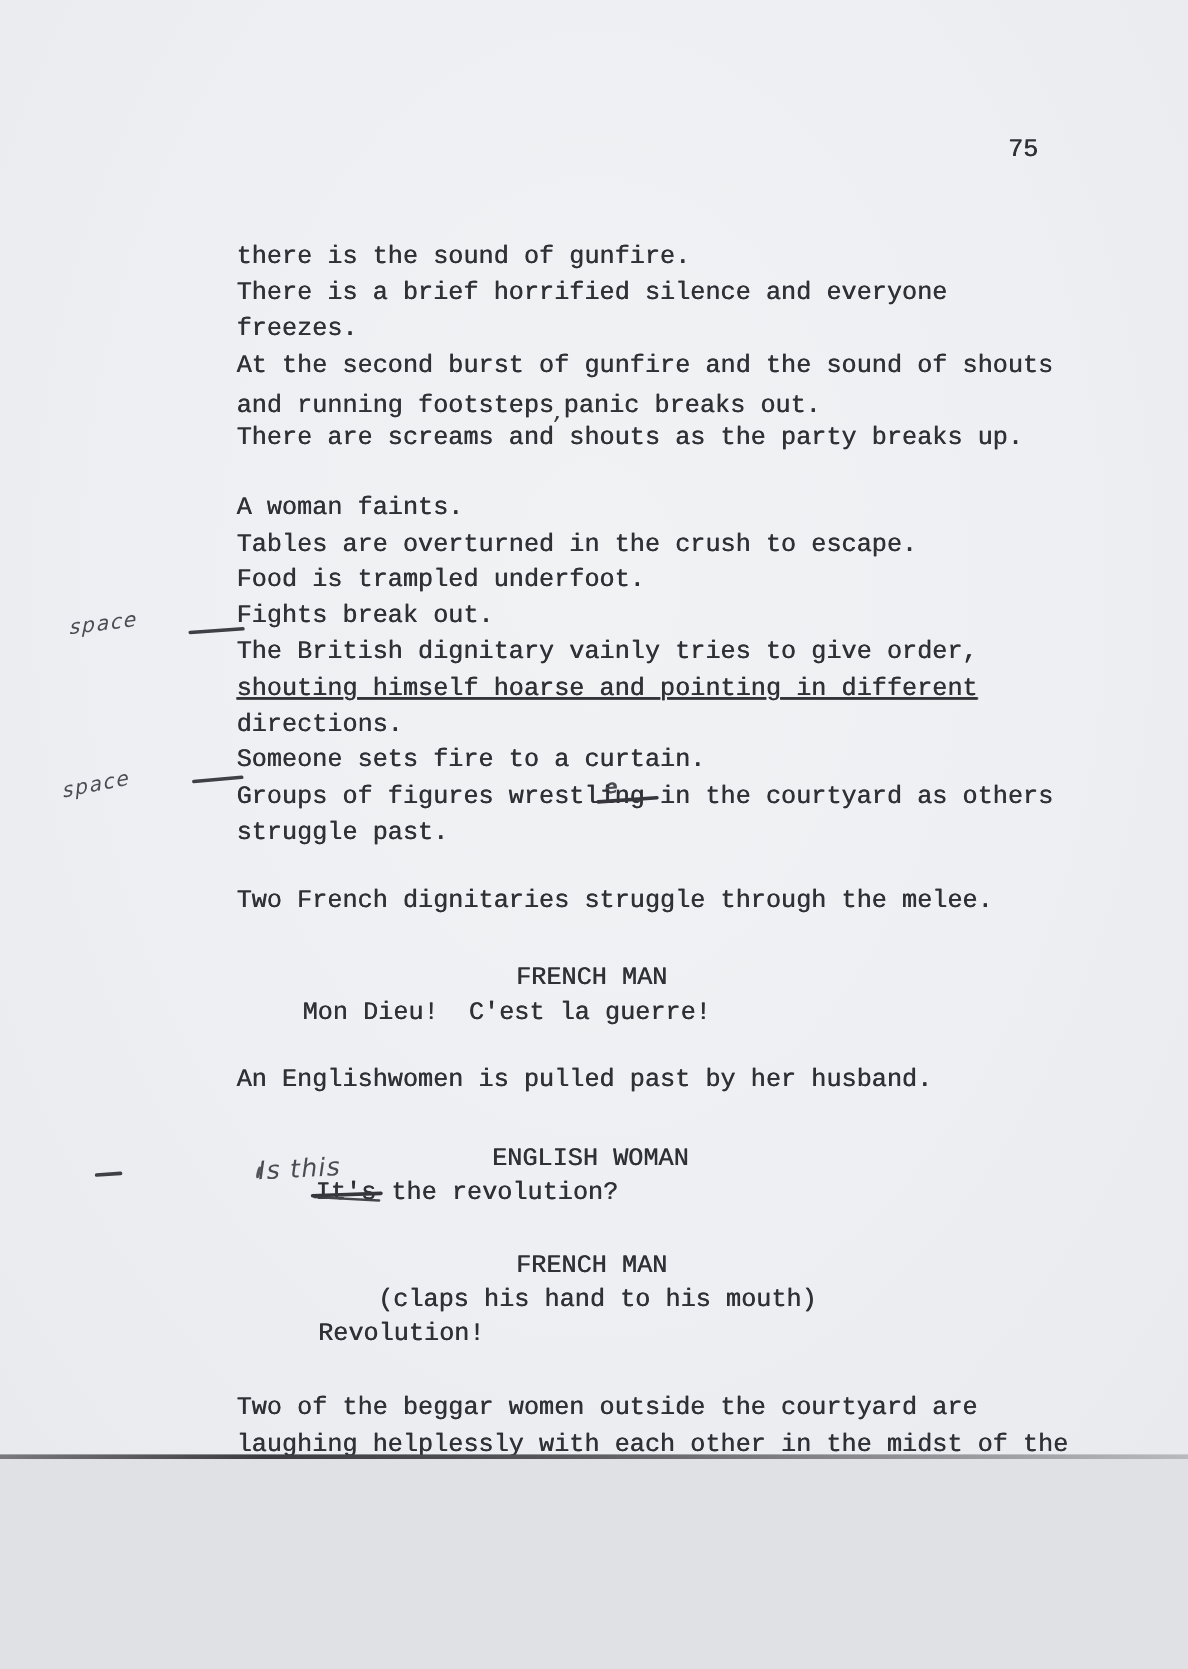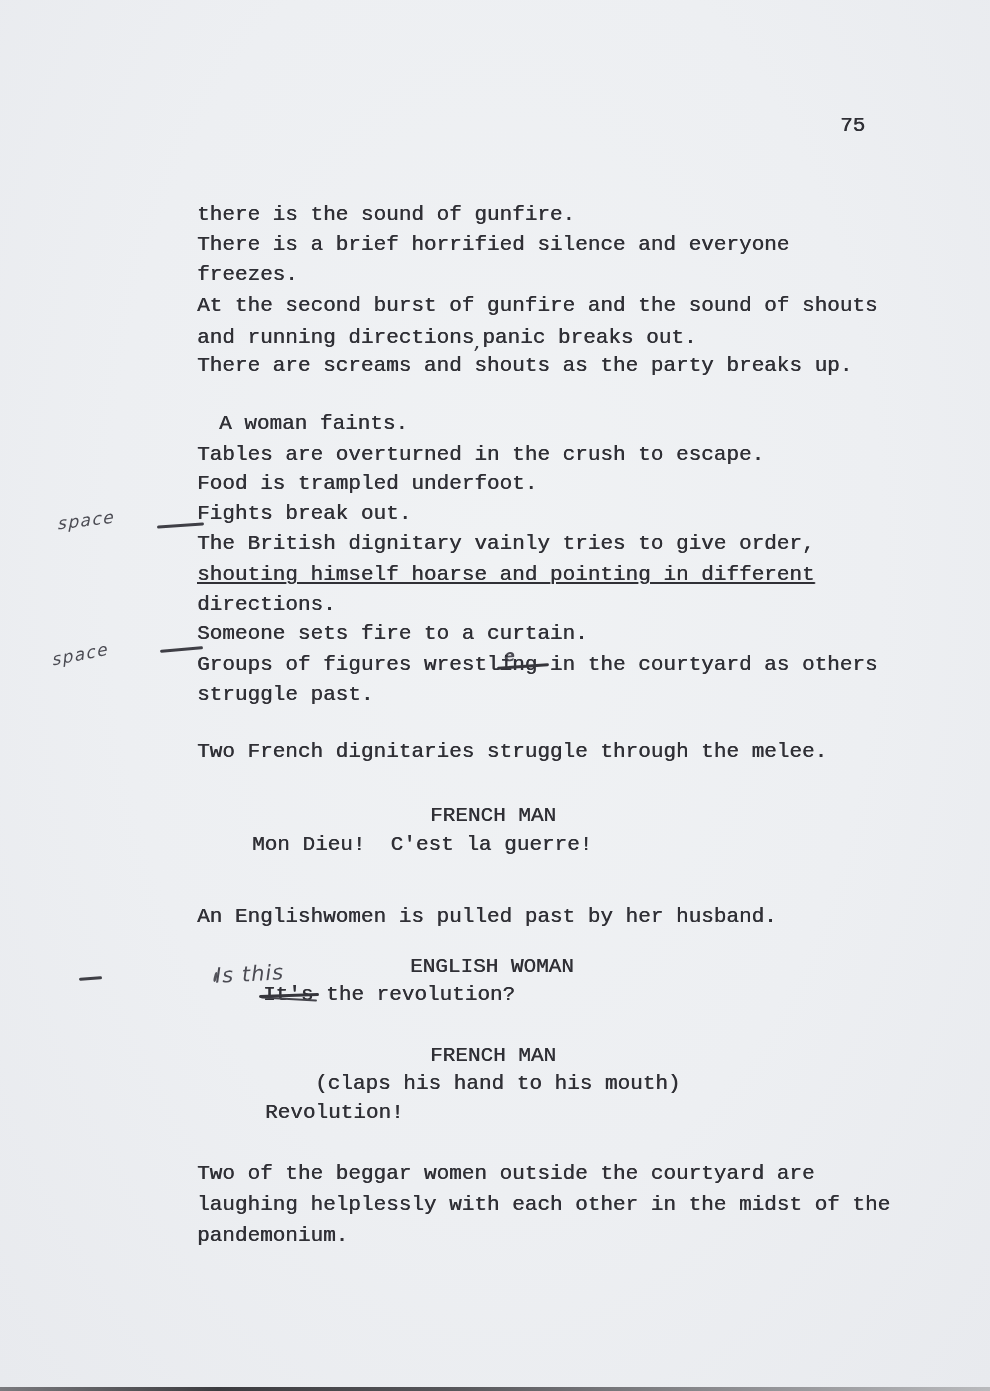--- a/index.html
+++ b/index.html
@@ -1,18 +1,18 @@
 <!DOCTYPE html>
 <html><head>
 <meta charset="utf-8">
 <style>
   html,body{margin:0;padding:0;background:#dfe1e4;}
   .page{
     position:relative;
-    width:990px;height:1391px;
+    width:990px;height:1216px;
     background:
       radial-gradient(ellipse at 50% 40%, #f0f2f4 0%, #edeff2 55%, #e8eaee 100%);
     overflow:hidden;
     font-family:"Liberation Mono", monospace;
     font-size:21px;
     color:#303036;
     text-shadow:0.4px 0 0 currentColor;
   }
   .tline{
     position:absolute;
@@ -104,40 +104,40 @@
 <body>
 
 <div class="page">
 
   <div class="tline" style="left:840px;top:111px;">75</div>
 
   <div class="tline" style="left:197px;top:200px;">there is the sound of gunfire.</div>
   <div class="tline" style="left:197px;top:230px;">There is a brief horrified silence and everyone</div>
   <div class="tline" style="left:197px;top:260px;">freezes.</div>
   <div class="tline" style="left:197px;top:291px;">At the second burst of gunfire and the sound of shouts</div>
-  <div class="tline" style="left:197px;top:321px;"><span>and running directions</span><span class="ins-comma">,</span><span>panic breaks out.</span></div>
+  <div class="tline" style="left:197px;top:321px;"><span>and running footsteps</span><span class="ins-comma">,</span><span>panic breaks out.</span></div>
   <div class="tline" style="left:197px;top:351px;">There are screams and shouts as the party breaks up.</div>
 
-  <div class="tline" style="left:197px;top:409px;margin-left:22px;">A woman faints.</div>
+  <div class="tline" style="left:197px;top:409px;">A woman faints.</div>
   <div class="tline" style="left:197px;top:440px;">Tables are overturned in the crush to escape.</div>
   <div class="tline" style="left:197px;top:469px;">Food is trampled underfoot.</div>
   <div class="tline" style="left:197px;top:499px;">Fights break out.</div>
   <div class="tline" style="left:197px;top:529px;">The British dignitary vainly tries to give order,</div>
   <div class="tline" style="left:197px;top:560px;text-decoration:underline;">shouting himself hoarse and pointing in different</div>
   <div class="tline" style="left:197px;top:590px;">directions.</div>
   <div class="tline" style="left:197px;top:619px;text-align:center;">Someone sets fire to a curtain.</div>
   <div class="tline" style="left:197px;top:650px;"><span>Groups of figures wrestl</span><span class="edit-wrap"><span class="hand insert-e">e</span><span class="struck">ing</span></span><span> in the courtyard as others</span></div>
   <div class="tline" style="left:197px;top:680px;">struggle past.</div>
 
   <div class="tline" style="left:197px;top:737px;">Two French dignitaries struggle through the melee.</div>
 
   <div class="tline" style="left:430px;top:801px;">FRENCH MAN</div>
   <div class="tline" style="left:252px;top:830px;">Mon Dieu!  C'est la guerre!</div>
 
-  <div class="tline" style="left:197px;top:886px;margin-top:16px;">An Englishwomen is pulled past by her husband.</div>
+  <div class="tline" style="left:197px;top:886px;">An Englishwomen is pulled past by her husband.</div>
 
   <div class="tline" style="left:410px;top:952px;text-align:right;">ENGLISH WOMAN</div>
   <div class="tline" style="left:263px;top:980px;"><span class="edit-wrap"><span class="hand insert-isthis">Is this</span><span class="struck struck-its">It's</span></span><span> the revolution?</span></div>
 
   <div class="tline" style="left:430px;top:1041px;">FRENCH MAN</div>
   <div class="tline" style="left:315px;top:1069px;">(claps his hand to his mouth)</div>
   <div class="tline" style="left:265px;top:1098px;">Revolution!</div>
 
   <div class="tline" style="left:197px;top:1159px;">Two of the beggar women outside the courtyard are</div>
   <div class="tline" style="left:197px;top:1190px;">laughing helplessly with each other in the midst of the</div>

